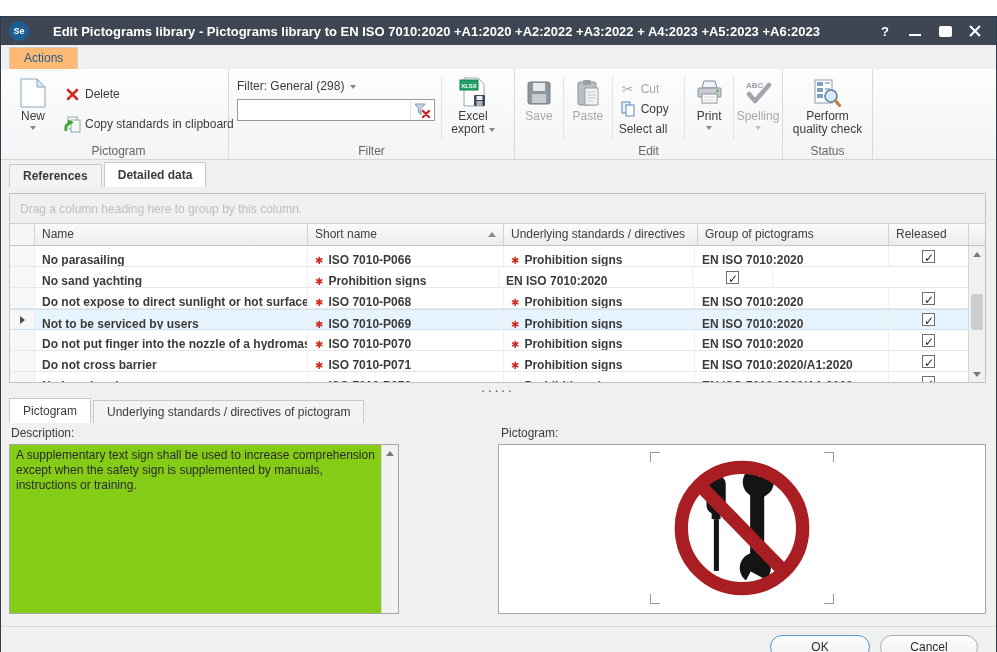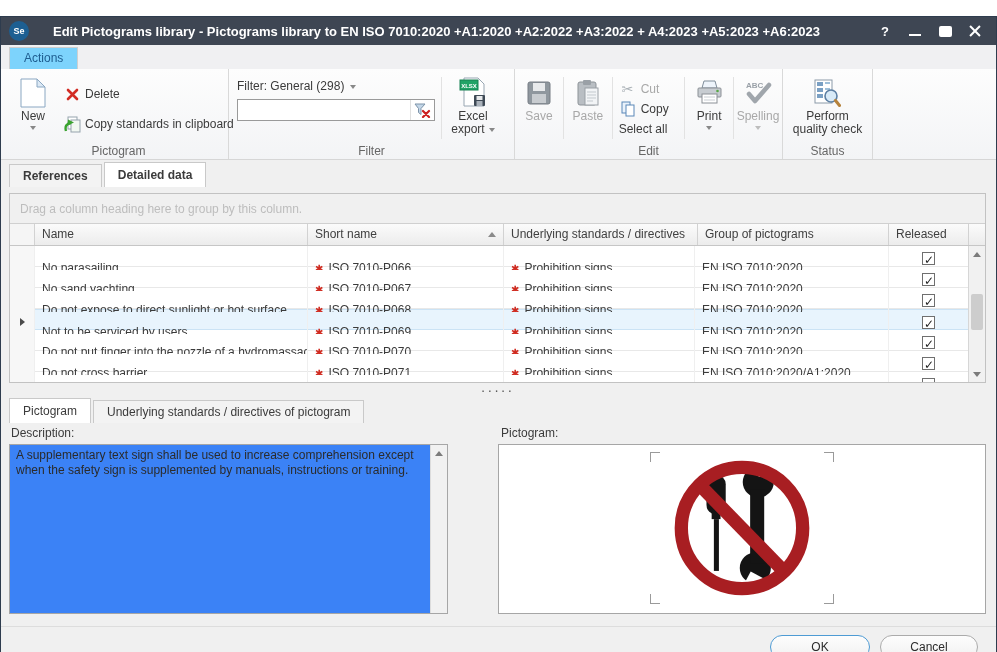--- a/index.html
+++ b/index.html
@@ -18,21 +18,21 @@
   .win-btn { width:30px; height:24px; display:flex; align-items:center; justify-content:center;
              color:#fff; font-size:13px; font-weight:bold; cursor:default; }
   .min-glyph { width:12px; height:2px; background:#fff; margin-top:8px; }
   .max-glyph { width:13px; height:11px; background:#fff; border-radius:2px; }
   .close-glyph { position:relative; width:12px; height:12px; }
   .close-glyph::before,.close-glyph::after{ content:""; position:absolute; left:5px; top:-1px; width:2px; height:14px; background:#fff; }
   .close-glyph::before{ transform:rotate(45deg);} .close-glyph::after{ transform:rotate(-45deg);}
 
   
   .ribbon-tabs { height:24px; background:#f0f0f2; display:flex; align-items:flex-end; padding-left:8px; }
-  .ribbon-tab { height:22px; padding:3px 14px; background:#7dd3fc; border:1px solid #cfcfcf; border-bottom:none;
+  .ribbon-tab { height:22px; padding:3px 14px; background:#fdba74; border:1px solid #cfcfcf; border-bottom:none;
                 color:#1e5d90; font-size:12px; }
   .ribbon-body { height:91px; background:linear-gradient(#fdfdfd,#f3f4f6); border-bottom:1px solid #d6d6d6;
                  display:flex; padding-left:8px; }
   .rgroup { position:relative; height:100%; border-right:1px solid #d9d9d9; padding:4px 2px 16px 2px; display:flex; align-items:flex-start; }
   .rgroup-label { position:absolute; bottom:1px; left:0; right:0; text-align:center; color:#666; font-size:12px; }
   .vsep { width:1px; height:62px; background:#e2e2e2; margin:4px 2px; }
   .bigbtn { display:flex; flex-direction:column; align-items:center; padding:3px 4px; border-radius:2px; min-width:44px; }
   .bigbtn .ico { height:34px; display:flex; align-items:center; justify-content:center; }
   .bigbtn .lbl { font-size:12px; line-height:13px; text-align:center; color:#3b3b3b; white-space:nowrap; }
   .bigbtn.disabled .lbl { color:#a8a8a8; }
@@ -53,21 +53,21 @@
   .dtab { height:23px; padding:4px 13px; font-size:12px; border:1px solid #c9c9c9; background:#f3f3f3; color:#3b3b3b; margin-right:2px; border-bottom:none;}
   .dtab.active { background:#fff; height:25px; padding-top:5px; }
 
   
   .grid { position:absolute; left:8px; top:176px; width:977px; height:190px; background:#fff; border:1px solid #c2c2c2; overflow:hidden; }
   .groupby { height:30px; background:#f0f0f0; border-bottom:1px solid #d0d0d0; color:#bdbdbd; display:flex; align-items:center; padding-left:10px; }
   .ghead { display:flex; height:22px; background:linear-gradient(#fbfbfb,#ececec); border-bottom:1px solid #c6c6c6; }
   .ghead .cell { border-right:1px solid #d2d2d2; padding:0 7px; line-height:21px; color:#404040; display:flex; align-items:center; }
   .rows { position:relative; height:136px; overflow:hidden; }
   .grow { display:flex; height:21px; border-bottom:1px solid #e8e8e8; background:#fff; }
-  .grow .cell { border-right:1px solid #efefef; padding:12px 7px; line-height:20px; white-space:nowrap; overflow:hidden; }
+  .grow .cell { border-right:1px solid #efefef; padding:4px 7px; line-height:20px; white-space:nowrap; overflow:hidden;font-weight:bold; }
   .grow.selected { background:#e8f4fd; border-top:1px solid #cbe3f5; border-bottom:1px solid #cbe3f5; height:21px; }
   .c-ind { width:25px; flex:none; display:flex; align-items:center; justify-content:center; background:#f5f5f5; }
   .grow .c-ind { background:#f7f7f7; }
   .c-name { width:273px; flex:none; }
   .c-short { width:196px; flex:none; }
   .c-group { width:191px; flex:none; }
   .c-std { width:194px; flex:none; }
   .c-rel { width:80px; flex:none; display:flex; align-items:center; justify-content:center; }
   .row-arrow { width:0; height:0; border-top:4px solid transparent; border-bottom:4px solid transparent; border-left:5px solid #4b4b4b; }
   .sort-asc { width:0; height:0; border-left:4px solid transparent; border-right:4px solid transparent; border-bottom:5px solid #8a8a8a; margin-left:auto; }
@@ -82,21 +82,21 @@
 
   
   .splitter { position:absolute; left:8px; top:366px; width:977px; height:14px; display:flex; align-items:center; justify-content:center; }
   .splitter .dots { color:#5a5a5a; font-size:14px; letter-spacing:2px; line-height:6px; }
 
   
   .detail-tabs { position:absolute; left:8px; top:381px; height:25px; display:flex; align-items:flex-end; }
   .detail-labels { position:absolute; top:409px; left:10px; right:20px; display:flex; }
   .desc-label { width:488px; color:#3b3b3b; }
   .pict-label { margin-left:2px; color:#3b3b3b; }
-  .descbox { position:absolute; left:8px; top:427px; width:439px; height:170px; background:#3b82f6; border:1px solid #a6a6a6; }
+  .descbox { position:absolute; left:8px; top:427px; width:390px; height:170px; background:#84cc16; border:1px solid #a6a6a6; }
   .descbox .txt { position:absolute; left:0; top:0; right:17px; bottom:0; padding:3px 6px; line-height:15px; color:#2b2b2b; }
   .descbox .dscroll { position:absolute; right:0; top:0; bottom:0; width:17px; background:#f1f1f1; border-left:1px solid #dcdcdc; }
   .pictbox { position:absolute; left:497px; top:427px; width:488px; height:170px; background:#fff; border:1px solid #a6a6a6; }
   .mark-area { position:absolute; left:50%; top:7px; width:184px; height:152px; transform:translateX(-50%); }
   .cm { position:absolute; width:10px; height:10px; }
   .cm.tl { left:0; top:0; border-left:1px solid #9a9a9a; border-top:1px solid #9a9a9a; }
   .cm.tr { right:0; top:0; border-right:1px solid #9a9a9a; border-top:1px solid #9a9a9a; }
   .cm.bl { left:0; bottom:0; border-left:1px solid #9a9a9a; border-bottom:1px solid #9a9a9a; }
   .cm.br { right:0; bottom:0; border-right:1px solid #9a9a9a; border-bottom:1px solid #9a9a9a; }
   .pictsvg { position:absolute; left:50%; top:50%; transform:translate(-50%,-50%); }
@@ -336,21 +336,20 @@
         <div class="cell c-group"><span class="ast">✱</span><span>Prohibition signs</span></div>
         <div class="cell c-std">EN ISO 7010:2020</div>
         <div class="cell c-rel">
             <span class="chk checked"></span>
           </div>
       </div>
 
       <div class="grow">
         <div class="cell c-ind"></div>
         <div class="cell c-name">No sand yachting</div>
-        <div class="cell c-short"><span class="ast">✱</span><span>ISO 7010-P067</span></div>
         <div class="cell c-group"><span class="ast">✱</span><span>Prohibition signs</span></div>
         <div class="cell c-std">EN ISO 7010:2020</div>
         <div class="cell c-rel">
             <span class="chk checked"></span>
           </div>
       </div>
 
       <div class="grow">
         <div class="cell c-ind"></div>
         <div class="cell c-name">Do not expose to direct sunlight or hot surface</div>

